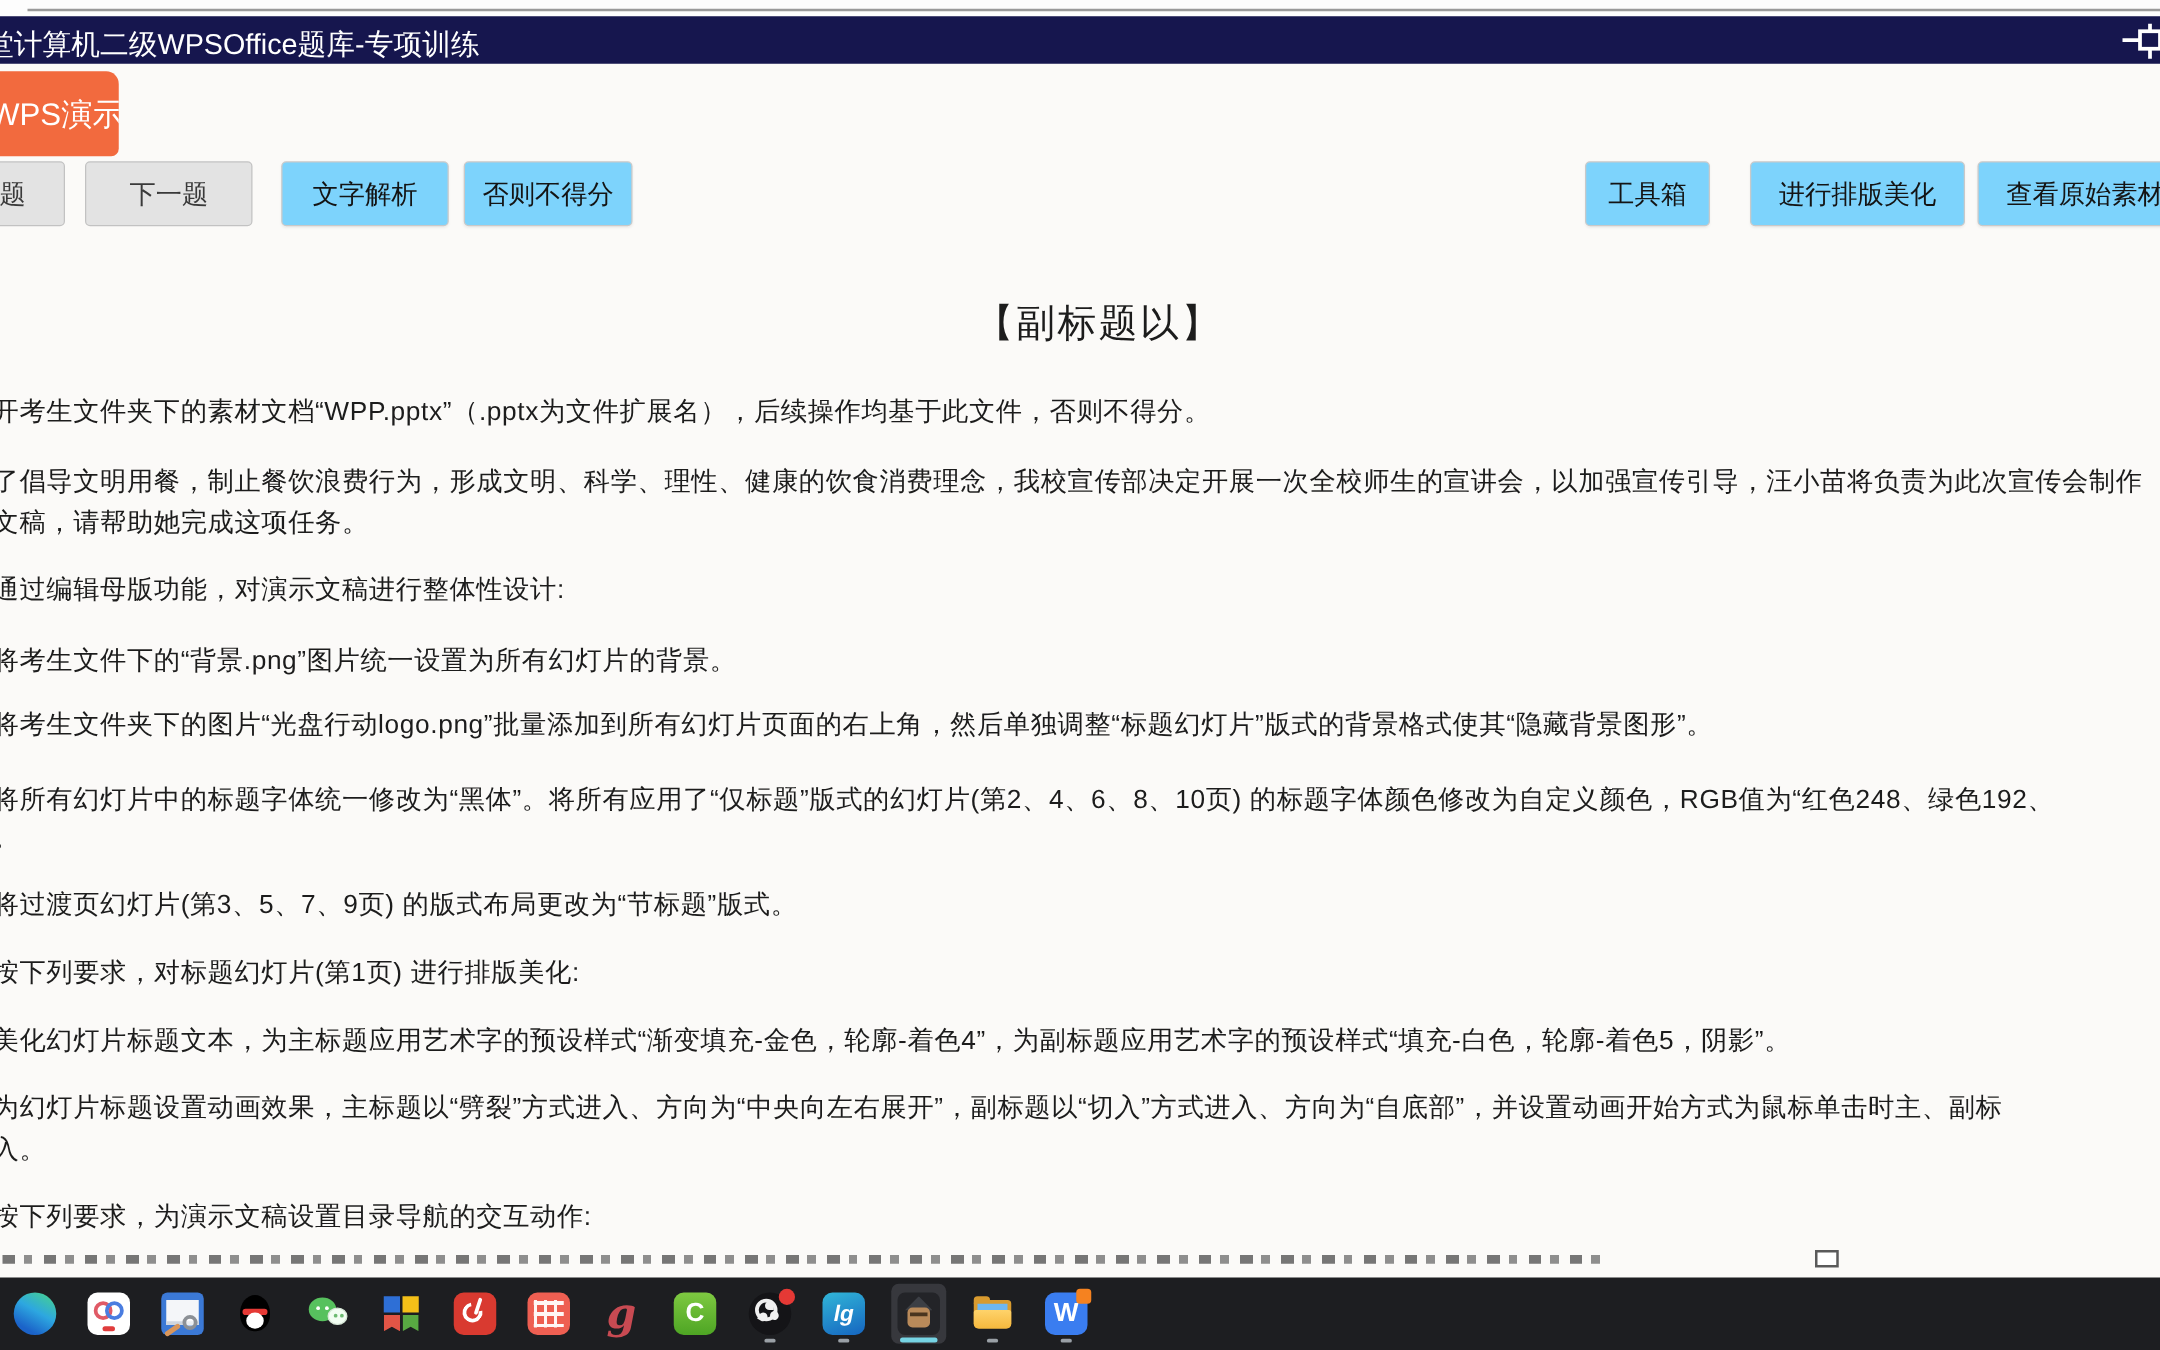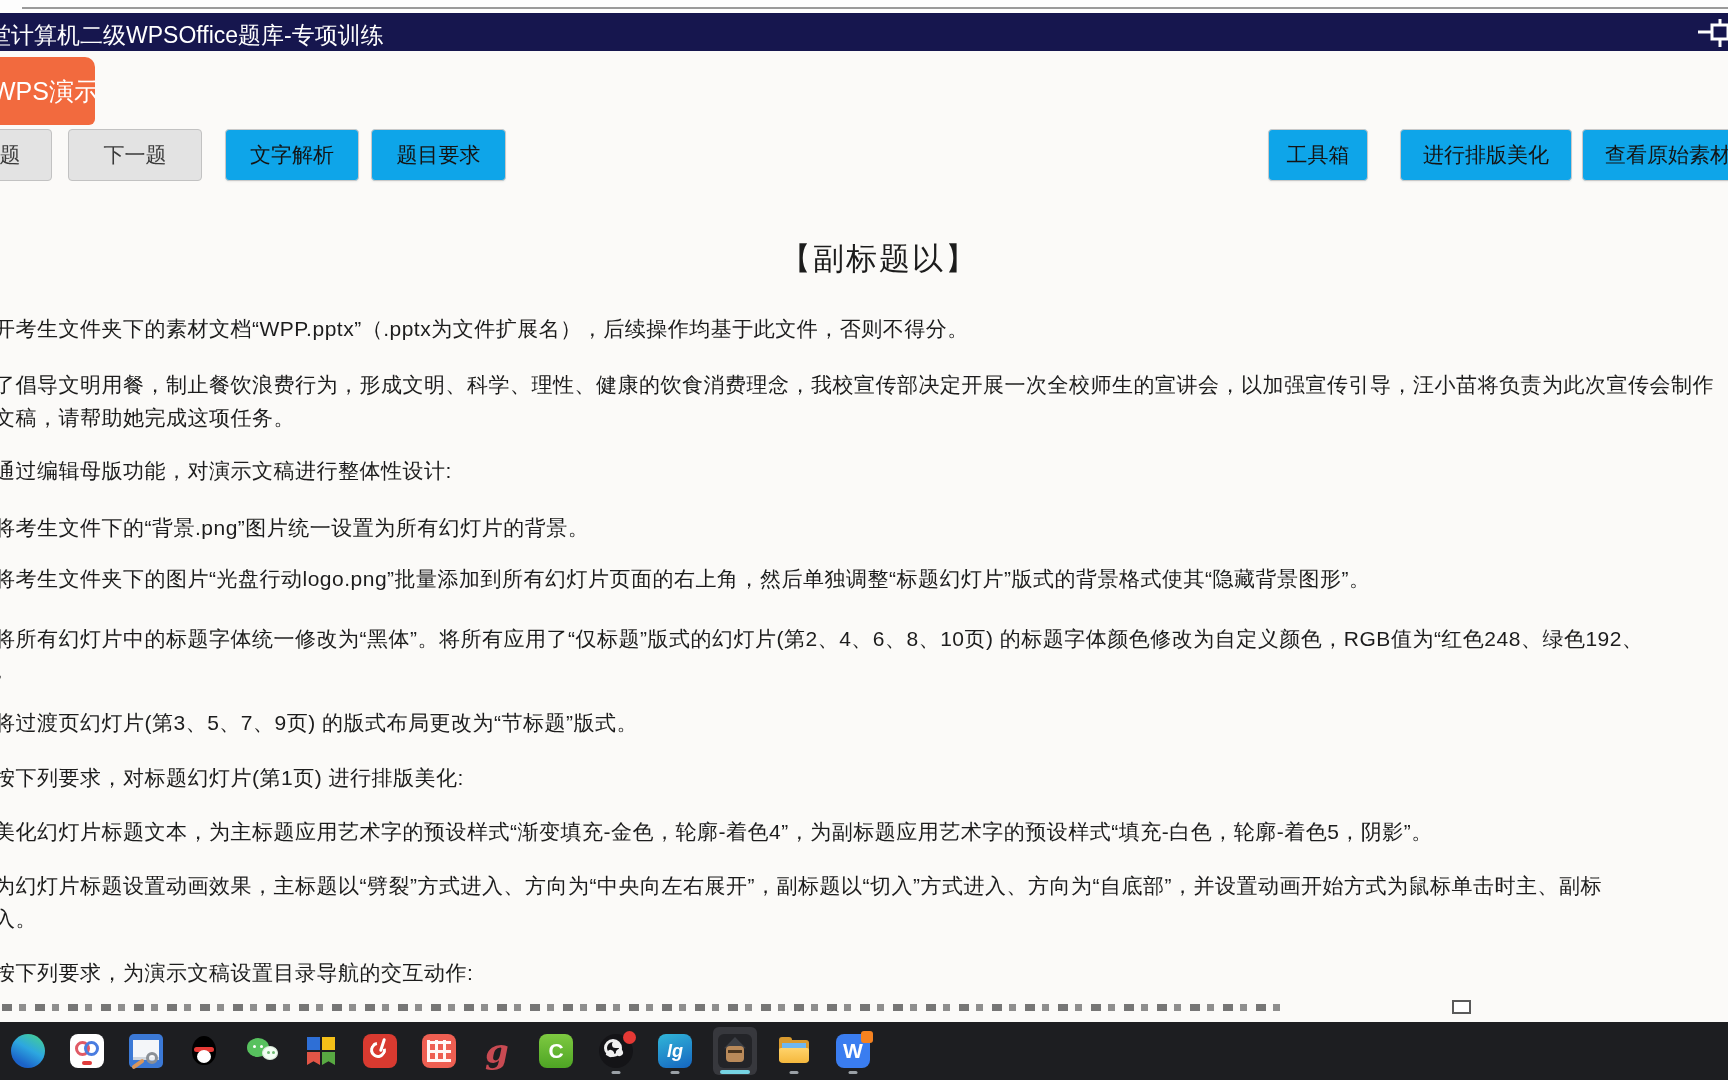--- a/index.html
+++ b/index.html
@@ -16,21 +16,21 @@
   .pin-btn { position:absolute; right:-8px; top:4px; width:40px; height:32px; }
 
   
   .tab { position:absolute; left:-30px; top:57px; width:125px; height:68px; background:#f26a3e;
          border-radius:0 10px 6px 0; color:#fff; overflow:hidden; }
   .tab .tab-label { position:absolute; left:22px; top:18px; font-size:25px; white-space:nowrap; }
 
   
   .btn { position:absolute; top:129px; height:52px; border-radius:4px; font-size:21px;
          display:flex; align-items:center; justify-content:center; white-space:nowrap;
-         background:#0ea5e9; border:1px solid #c9c9c9; color:#141414; box-shadow:0 1px 2px rgba(0,0,0,.06); }
+         background:#7dd3fc; border:1px solid #c9c9c9; color:#141414; box-shadow:0 1px 2px rgba(0,0,0,.06); }
   .btn.gray { background:#e3e3e3; border-color:#c2c2c2; color:#3a3a3a; box-shadow:none; }
 
   
   .doc-heading { position:absolute; left:780px; top:238px; font-size:31px; color:#1c1c1c; letter-spacing:2px; white-space:nowrap; }
   .doc-line { position:absolute; left:-6px; font-size:21px; color:#1c1c1c; white-space:nowrap; letter-spacing:0.5px; }
 
   
   .sliver { position:absolute; left:2px; top:1004px; width:1285px; height:7px; opacity:.75;
             background:repeating-linear-gradient(90deg,#4a4a4a 0 10px,transparent 10px 17px,#6a6a6a 17px 24px,transparent 24px 33px); }
   .sliver-icon { position:absolute; left:1452px; top:1000px; width:19px; height:14px; border:2px solid #5a5a5a; background:#fff; }
@@ -125,21 +125,21 @@
 <div class="btn gray" style="left:-74px; width:126px;">
     <span>上一题</span>
   </div>
 <div class="btn gray" style="left:68px; width:134px;">
     <span>下一题</span>
   </div>
 <div class="btn" style="left:225px; width:134px;">
     <span>文字解析</span>
   </div>
 <div class="btn" style="left:371px; width:135px;">
-    <span>题目要求</span>
+    <span>否则不得分</span>
   </div>
 <div class="btn" style="left:1268px; width:100px;">
     <span>工具箱</span>
   </div>
 <div class="btn" style="left:1400px; width:172px;">
     <span>进行排版美化</span>
   </div>
 <div class="btn" style="left:1582px; width:196px; justify-content:flex-start; padding-left:22px;">
     <span>查看原始素材</span>
   </div>

